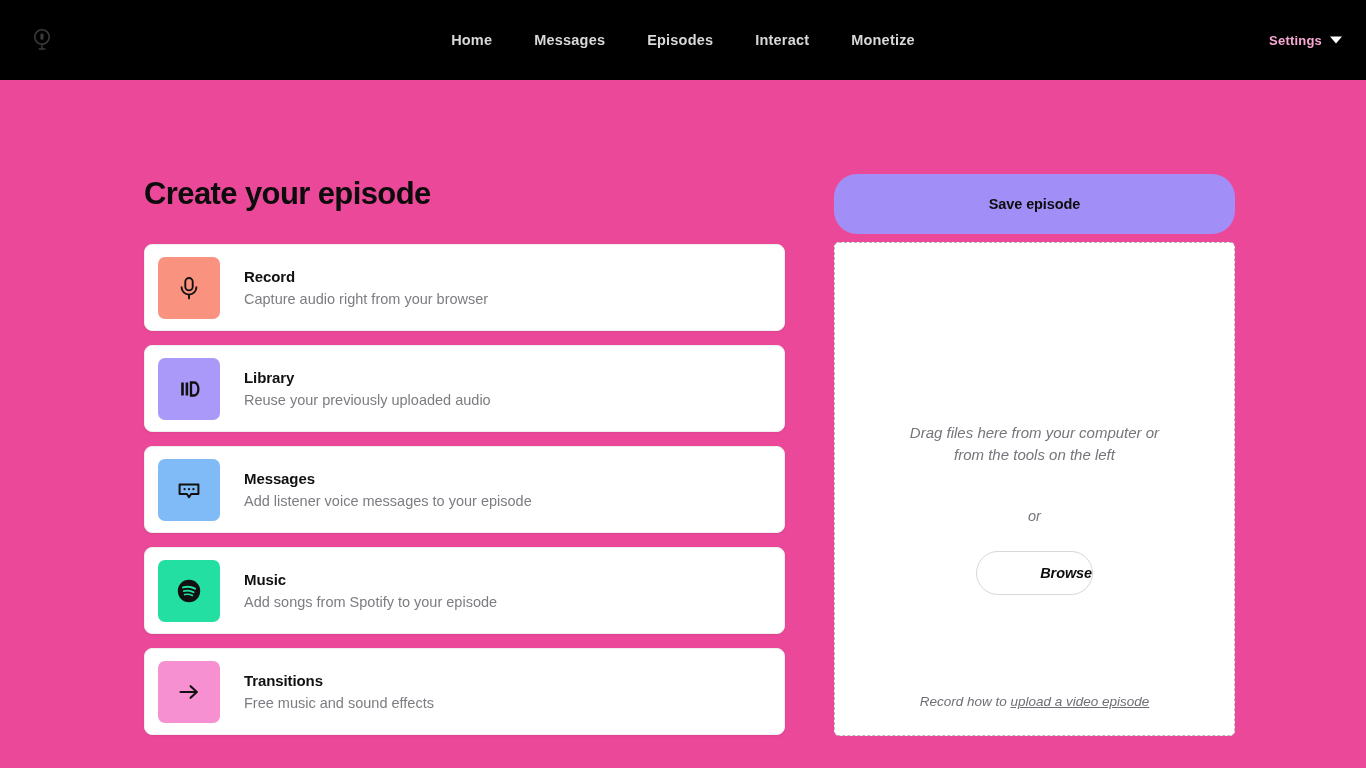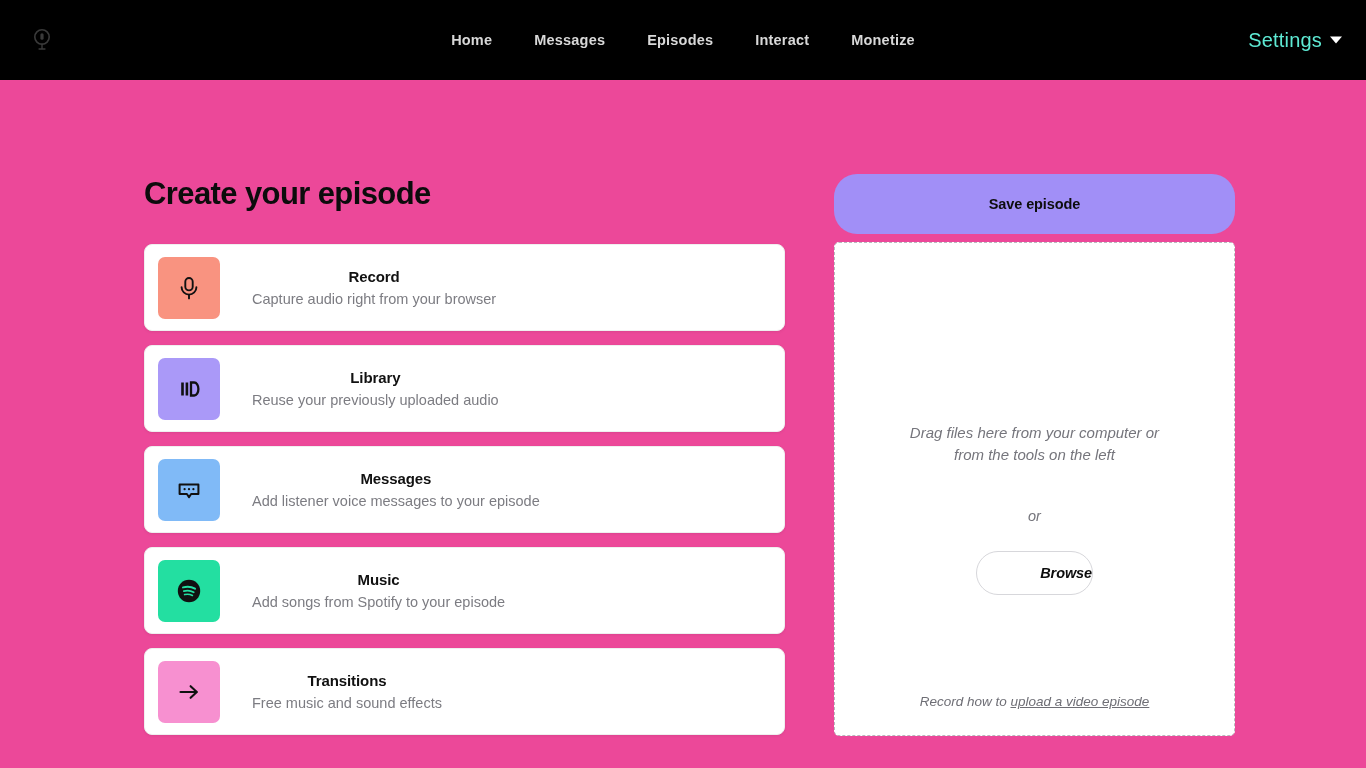--- a/index.html
+++ b/index.html
@@ -67,23 +67,23 @@
     right: 24px;
     top: 50%;
     transform: translateY(-50%);
     display: flex;
     align-items: center;
     gap: 8px;
     cursor: pointer;
   }
 
   .settings-label {
-    color: #5eead4;
-    font-size: 20px;
-    font-weight: normal;
+    color: #f9a8d4;
+    font-size: 13px;
+    font-weight: bold;
     letter-spacing: 0.2px;
   }
 
   .caret-down {
     width: 0; height: 0;
     border-left: 6px solid transparent;
     border-right: 6px solid transparent;
     border-top: 7px solid #ffffff;
   }
 
@@ -132,25 +132,24 @@
     height: 62px;
     border-radius: 7px;
     margin-left: 13px;
     flex: 0 0 auto;
     display: flex;
     align-items: center;
     justify-content: center;
   }
 
   .tool-text {
-    margin-left: 32px;
+    margin-left: 24px;
     display: flex;
     flex-direction: column;
     justify-content: center;
-    align-items: center;
   }
 
   .tool-title {
     font-size: 15px;
     font-weight: bold;
     color: #111111;
     letter-spacing: -0.1px;
     line-height: 20px;
   }
 

